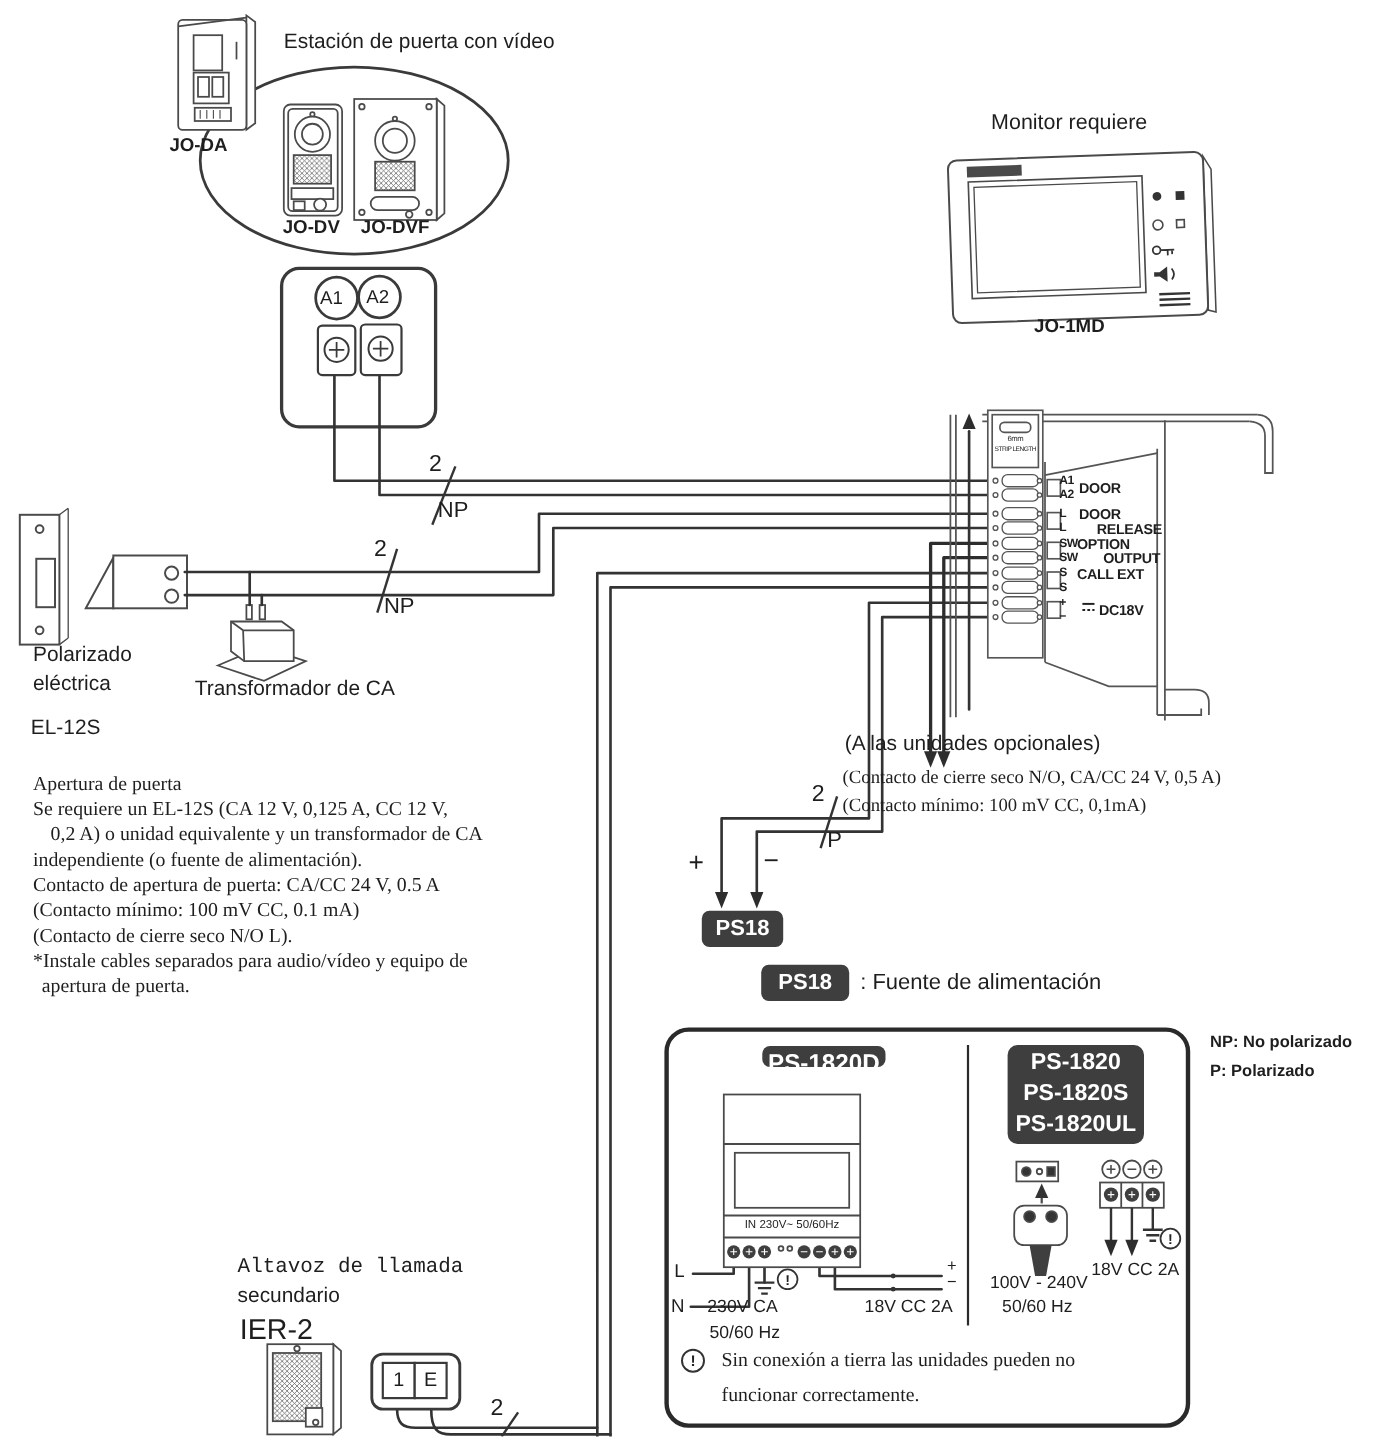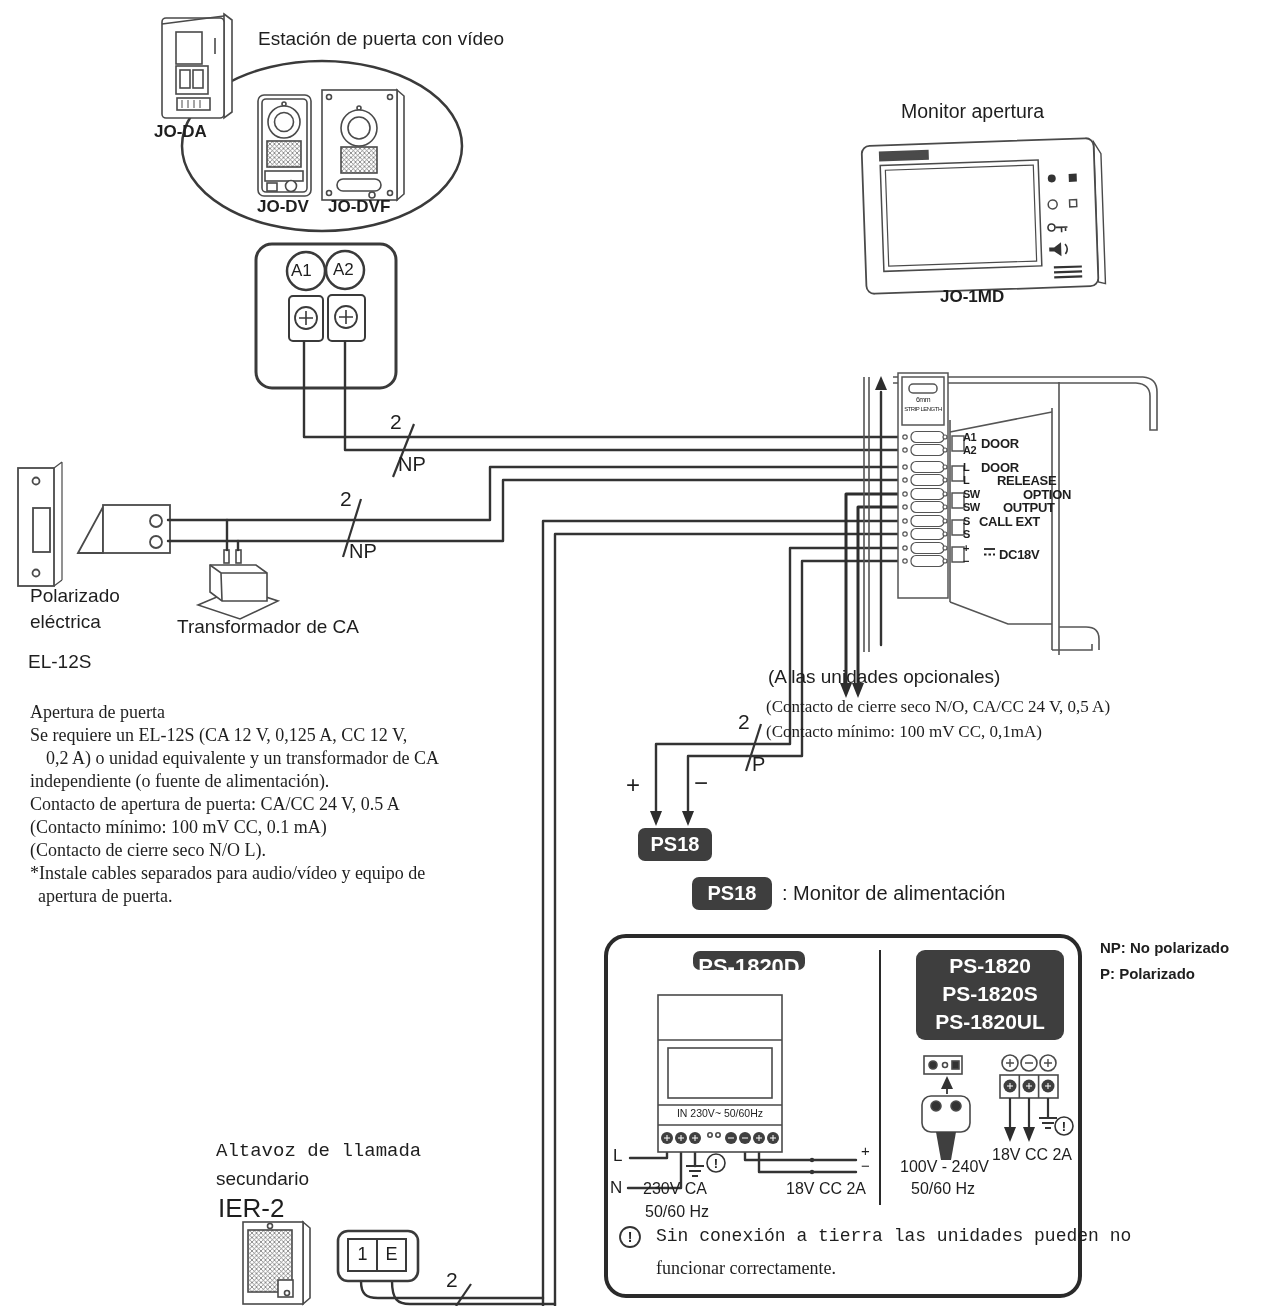--- a/index.html
+++ b/index.html
@@ -330,21 +330,21 @@
     <rect x="348" y="1239" width="29" height="32" stroke-width="2"></rect>
     <rect x="377" y="1239" width="29" height="32" stroke-width="2"></rect>
   </g>
 </svg>
 
 <div class="t" style="left:258px;top:28px;font-size:19px;">Estación de puerta con vídeo</div>
 <div class="t b" style="left:154px;top:122px;font-size:17px;">JO-DA</div>
 <div class="t b" style="left:257px;top:197px;font-size:17px;">JO-DV</div>
 <div class="t b" style="left:328px;top:197px;font-size:17px;">JO-DVF</div>
 
-<div class="t" style="left:901px;top:101px;font-size:19.5px;">Monitor apertura</div>
+<div class="t" style="left:901px;top:101px;font-size:19.5px;">Monitor requiere</div>
 <div class="t b" style="left:940px;top:287px;font-size:17px;">JO-1MD</div>
 
 <div class="t" style="left:291px;top:261px;font-size:17px;">A1</div>
 <div class="t" style="left:333px;top:260px;font-size:17px;">A2</div>
 
 <div class="t" style="left:30px;top:585px;font-size:19px;">Polarizado</div>
 <div class="t" style="left:30px;top:611px;font-size:19px;">eléctrica</div>
 <div class="t" style="left:177px;top:616px;font-size:19px;">Transformador de CA</div>
 <div class="t" style="left:28px;top:651px;font-size:19px;">EL-12S</div>
 
@@ -376,55 +376,55 @@
 <div class="tl" style="left:963px;top:488px;">SW</div>
 <div class="tl" style="left:963px;top:501px;">SW</div>
 <div class="tl" style="left:963px;top:515px;">S</div>
 <div class="tl" style="left:963px;top:528px;">S</div>
 <div class="tl" style="left:963px;top:542px;">+</div>
 <div class="tl" style="left:963px;top:555px;">−</div>
 
 <div class="ml" style="left:981px;top:437px;">DOOR</div>
 <div class="ml" style="left:981px;top:461px;">DOOR</div>
 <div class="ml" style="left:997px;top:474px;">RELEASE</div>
-<div class="ml" style="left:979px;top:488px;margin-left:44px;">OPTION</div>
+<div class="ml" style="left:979px;top:488px;">OPTION</div>
 <div class="ml" style="left:1003px;top:501px;">OUTPUT</div>
 <div class="ml" style="left:979px;top:515px;">CALL EXT</div>
 <div class="ml" style="left:999px;top:548px;">DC18V</div>
 
 <div class="t" style="left:768px;top:666px;font-size:19px;">(A las unidades opcionales)</div>
 <div class="t serif" style="left:766px;top:697px;font-size:17px;">(Contacto de cierre seco N/O, CA/CC 24 V, 0,5 A)</div>
 <div class="t serif" style="left:766px;top:722px;font-size:17px;">(Contacto mínimo: 100 mV CC, 0,1mA)</div>
 
 <div class="t" style="left:626px;top:772px;font-size:24px;">+</div>
 <div class="t" style="left:694px;top:770px;font-size:24px;">−</div>
 <div class="badge" style="left:638px;top:828px;width:74px;height:33px;line-height:33px;font-size:20px;">PS18</div>
 <div class="badge" style="left:692px;top:877px;width:80px;height:33px;line-height:33px;font-size:20px;">PS18</div>
-<div class="t" style="left:782px;top:882px;font-size:20px;">: Monitor de alimentación</div>
+<div class="t" style="left:782px;top:882px;font-size:20px;">: Fuente de alimentación</div>
 
 <div class="t b" style="left:1100px;top:940px;font-size:15px;">NP: No polarizado</div>
 <div class="t b" style="left:1100px;top:966px;font-size:15px;">P: Polarizado</div>
 
 <div class="badge" style="left:693px;top:951px;width:112px;height:19px;line-height:32px;font-size:22px;">PS-1820D</div>
-<div class="badge" style="left:916px;top:950px;width:148px;height:88px;font-size:21px;line-height:28px;padding-top:2px;border-radius:9px;">
+<div class="badge" style="left:916px;top:950px;width:124px;height:88px;font-size:21px;line-height:28px;padding-top:2px;border-radius:9px;">
   <div>PS-1820</div>
   <div>PS-1820S</div>
   <div>PS-1820UL</div>
 </div>
 <div class="t" style="left:660px;top:1108px;width:120px;text-align:center;font-size:10.5px;">IN 230V~ 50/60Hz</div>
 <div class="t" style="left:613px;top:1146px;font-size:17px;">L</div>
 <div class="t" style="left:610px;top:1178px;font-size:17px;">N</div>
 <div class="t" style="left:643px;top:1180px;font-size:16px;">230V CA</div>
 <div class="t" style="left:645px;top:1203px;font-size:16px;">50/60 Hz</div>
 <div class="t" style="left:786px;top:1180px;font-size:16px;">18V CC 2A</div>
 <div class="t" style="left:861px;top:1143px;font-size:15px;">+</div>
 <div class="t" style="left:861px;top:1158px;font-size:15px;">−</div>
 <div class="t" style="left:900px;top:1158px;font-size:16px;">100V - 240V</div>
 <div class="t" style="left:911px;top:1180px;font-size:16px;">50/60 Hz</div>
 <div class="t" style="left:992px;top:1146px;font-size:16px;">18V CC 2A</div>
-<div class="t serif" style="left:656px;top:1226px;font-size:18px;font-family:Liberation Mono, monospace;">Sin conexión a tierra las unidades pueden no</div>
+<div class="t serif" style="left:656px;top:1226px;font-size:18px;">Sin conexión a tierra las unidades pueden no</div>
 <div class="t serif" style="left:656px;top:1258px;font-size:18px;">funcionar correctamente.</div>
 
 <div class="t" style="left:216px;top:1141px;font-size:19px;font-family:Liberation Mono, monospace;">Altavoz de llamada</div>
 <div class="t" style="left:216px;top:1168px;font-size:19px;">secundario</div>
 <div class="t" style="left:218px;top:1194px;font-size:26px;">IER-2</div>
 <div class="t" style="left:348px;top:1244px;width:29px;text-align:center;font-size:18px;">1</div>
 <div class="t" style="left:377px;top:1244px;width:29px;text-align:center;font-size:18px;">E</div>
 
 </body></html>

